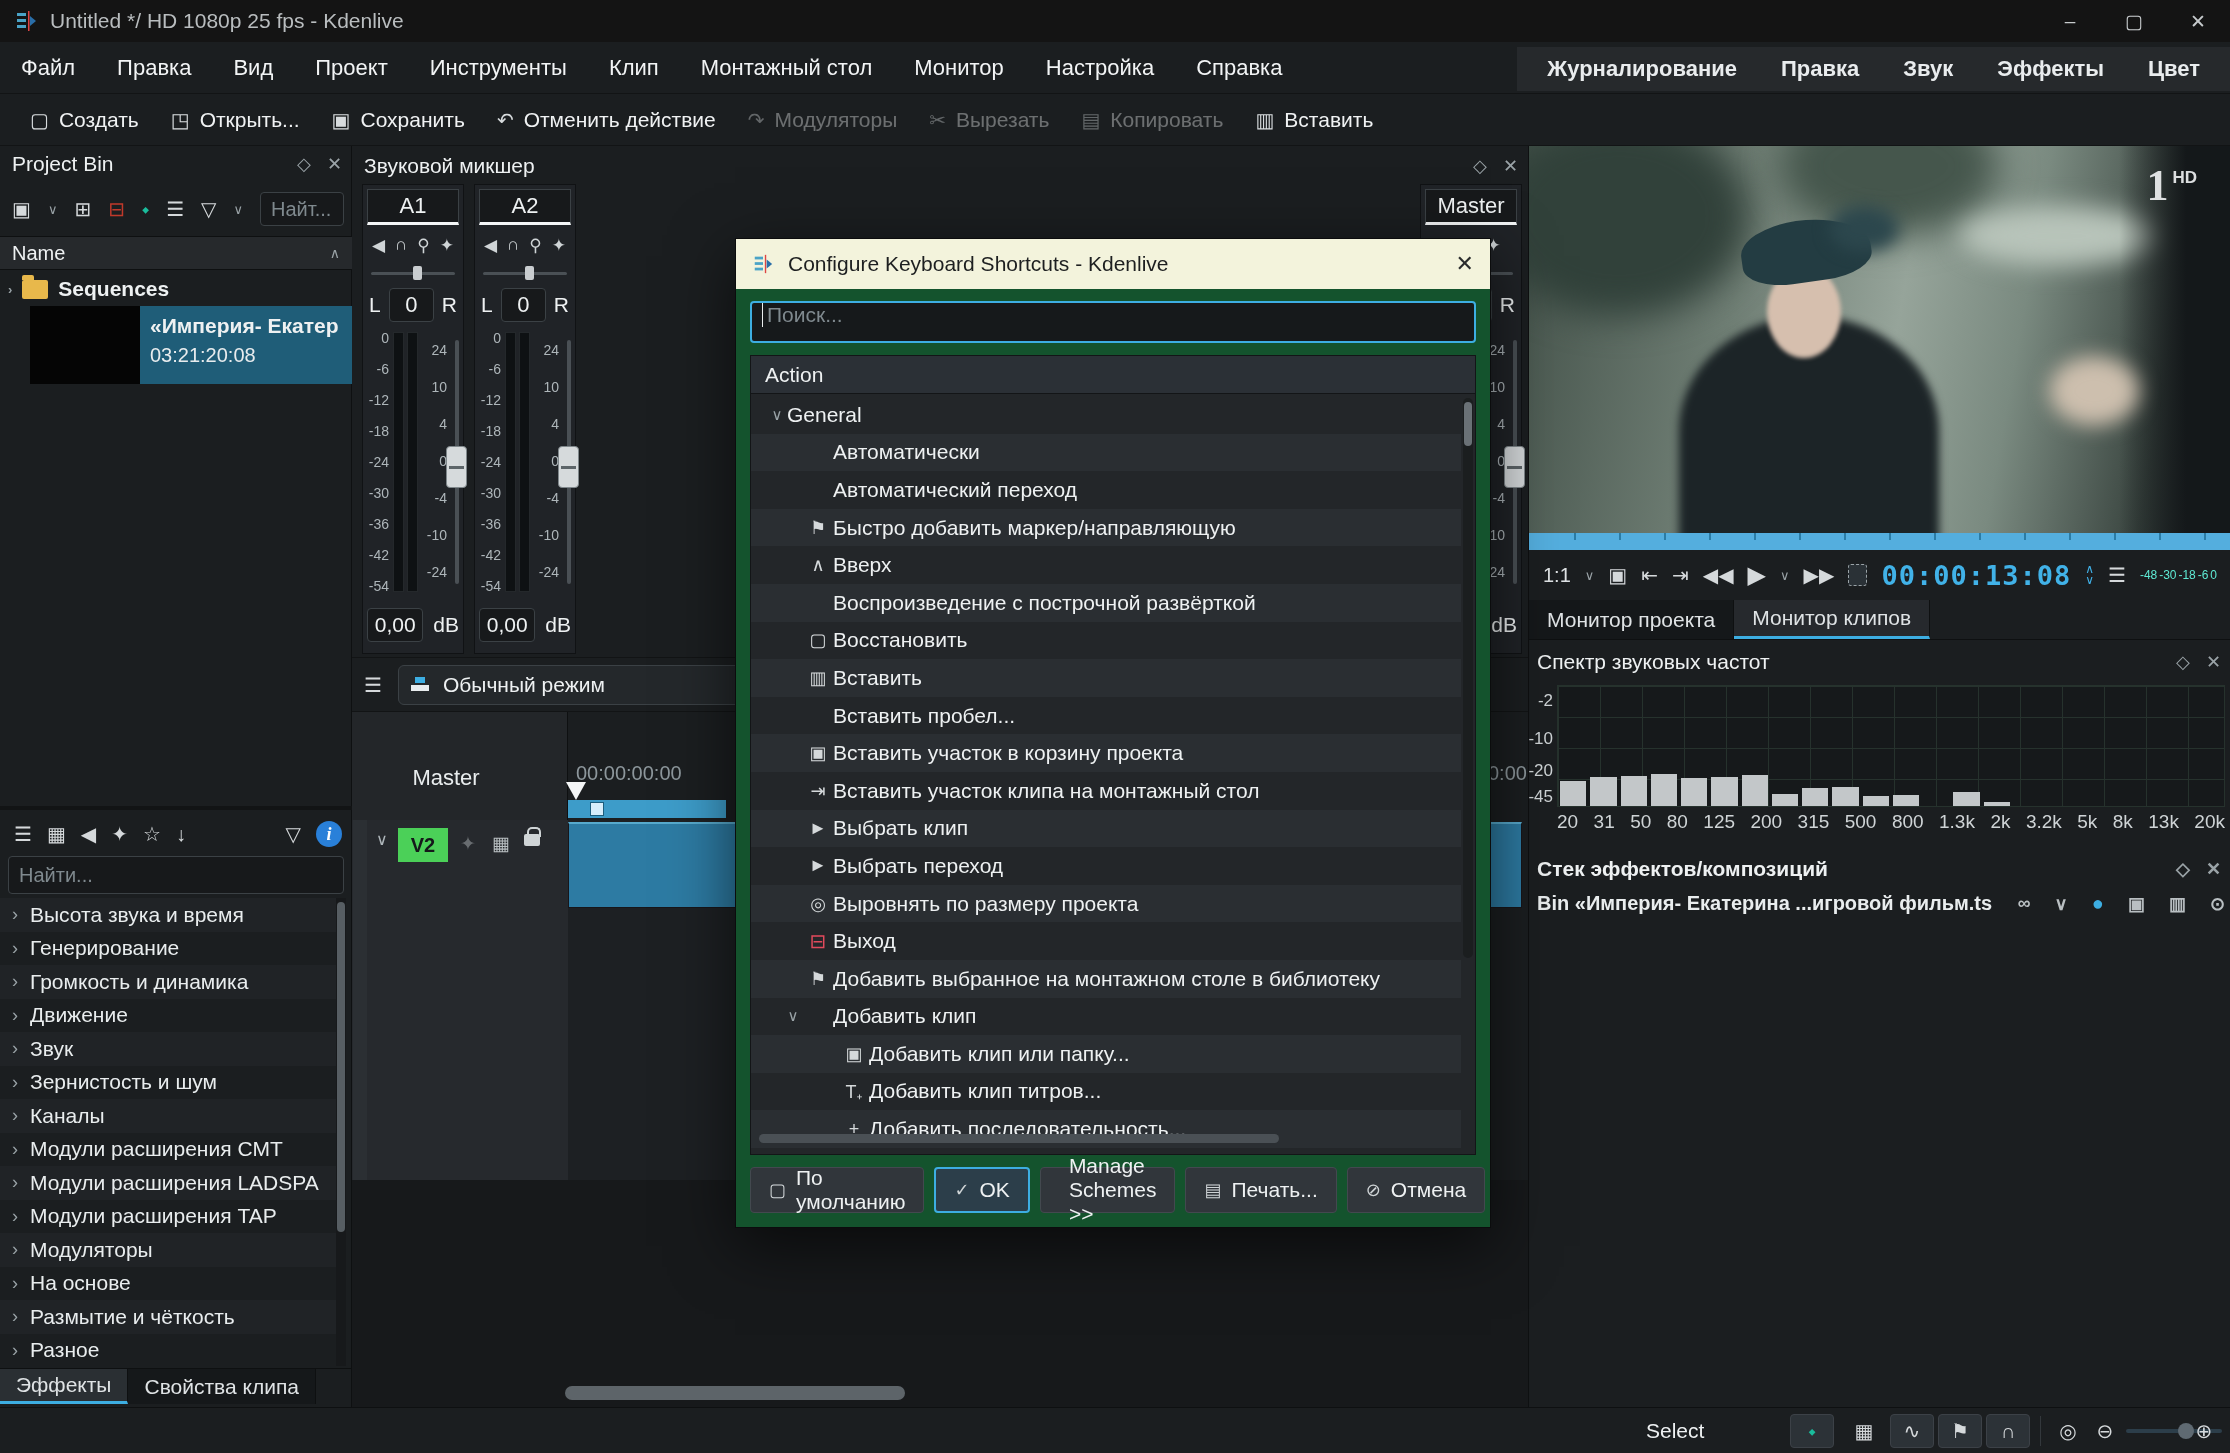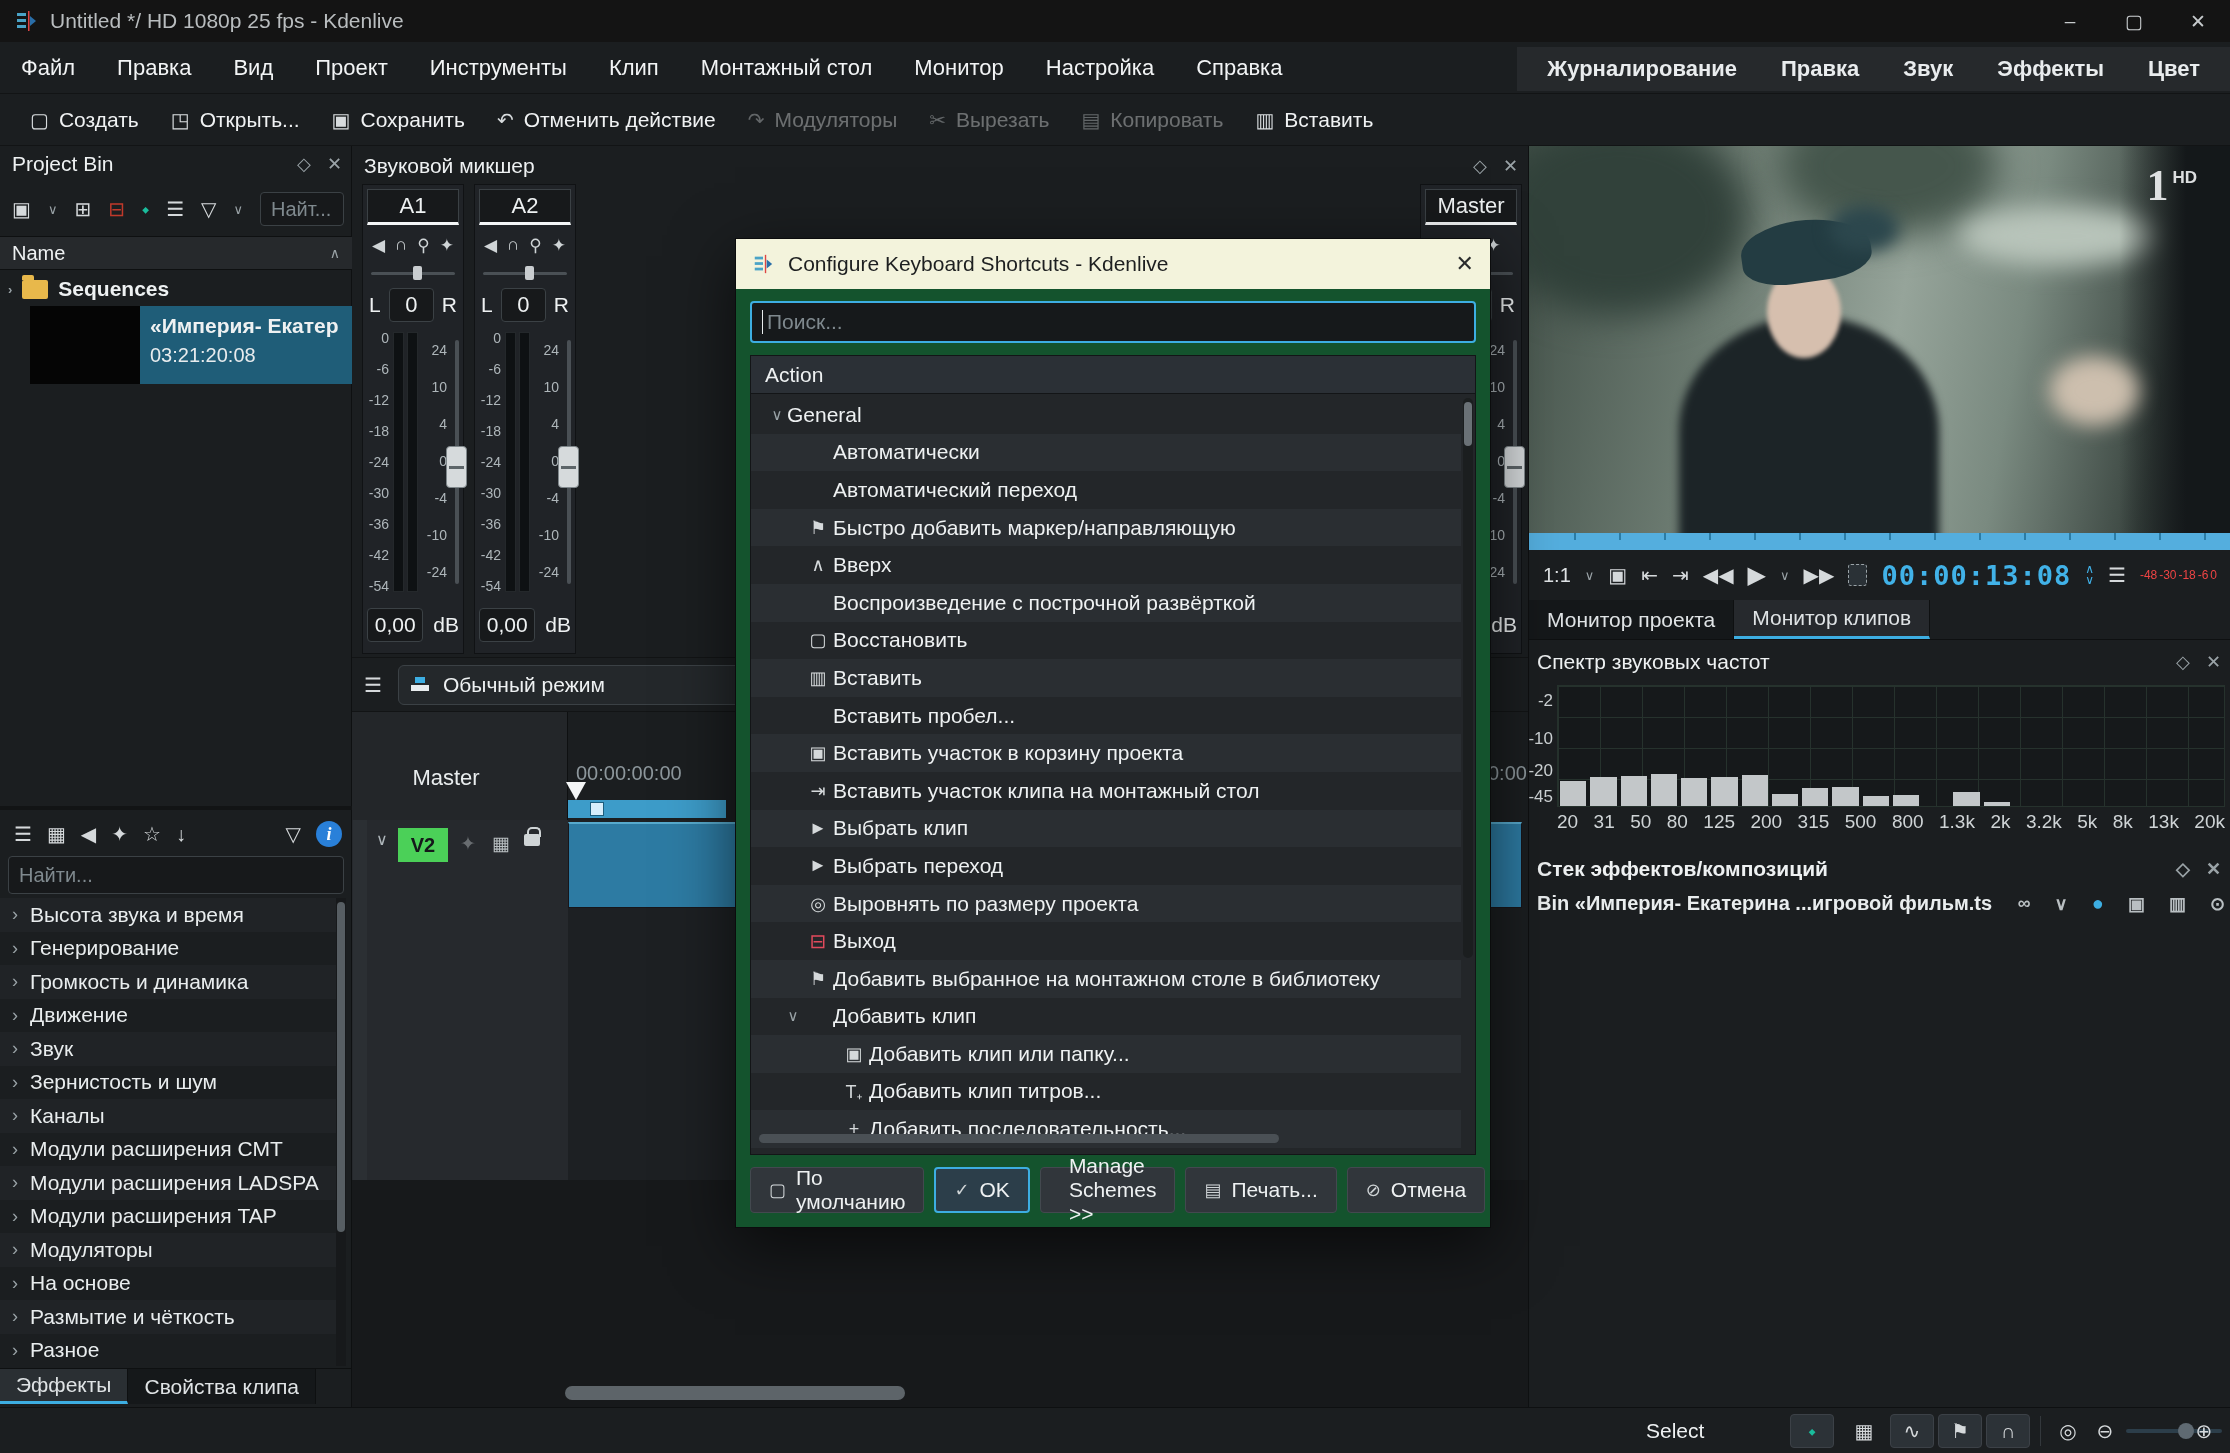--- a/index.html
+++ b/index.html
@@ -128,21 +128,21 @@
   .vlogo .hd { font-size:17px; font-weight:bold; margin-top:4px; }
   .seekbar { left:0; top:387px; width:702px; height:17px; background:#54aede; }
   .seekbar i { position:absolute; top:0; width:2px; height:7px; background:#2b7ca6; }
   .moncontrols { left:0; top:404px; width:702px; height:50px; display:flex; align-items:center; gap:14px; padding:0 14px; font-size:20px; color:#dfe3e5; }
   .tcode { color:#41b2e8; font-family:"DejaVu Sans Mono", monospace; font-size:27px; font-weight:bold; letter-spacing:1px; }
   .spin { display:flex; flex-direction:column; font-size:12px; color:#41b2e8; line-height:.9; }
   .zonebtn { border:1px dashed #9aa3a7; width:26px; height:22px; background:#2a3136; border-radius:3px; }
   .ameter { margin-left:auto; width:108px; }
   .ameter .bar { height:8px; background:linear-gradient(90deg,#1f7a1f,#3fae2a 70%,#8ae234); margin-bottom:3px; position:relative; }
   .ameter .bar i { position:absolute; top:0; height:100%; width:3px; background:#f4f6f7; }
-  .ameter .lbls { display:flex; justify-content:space-between; font-size:12px; color:#ef4444; }
+  .ameter .lbls { display:flex; justify-content:space-between; font-size:12px; color:#5eead4; }
   .montabs { left:0; top:454px; width:702px; height:40px; display:flex; border-bottom:1px solid #0e1011; }
   .montab { padding:0 18px; display:flex; align-items:center; font-size:21px; background:#15181a; border-right:1px solid #0e1011; color:#dfe3e5; }
   .montab.active { background:#26292d; border-bottom:3px solid #3daee2; }
 
   
   .spectrum { left:0; top:499px; width:702px; height:205px; }
   .spectrum .phead { height:34px; padding-left:8px; }
   .plot { position:absolute; left:28px; top:40px; width:668px; height:122px; background:#16191b;
           background-image:linear-gradient(#26322d 1px, transparent 1px), linear-gradient(90deg,#26322d 1px, transparent 1px);
           background-size:42px 31px; border:1px solid #26322d; }
@@ -167,21 +167,21 @@
   .stbtn.boxed { background:#2c3237; border:1px solid #3c4147; }
   .stbtn .tealg { color:#1abc9c; }
   .stsep { position:absolute; top:8px; width:1px; height:30px; background:#33383c; }
   .zslider { position:absolute; left:2076px; top:21px; width:96px; height:4px; background:#2c3e4a; border-radius:2px; }
   .zslider .zh { position:absolute; left:52px; top:-6px; width:16px; height:16px; border-radius:50%; background:#5f6periment; background:#5f6a72; }
 
   
   .dialog { left:735px; top:238px; width:756px; height:990px; background:#14532d; border:1px solid #0b0c0d; box-shadow:0 18px 60px rgba(0,0,0,.6); z-index:10; }
   .dtitle { height:50px; background:#f3f3dc; display:flex; align-items:center; gap:14px; padding:0 16px; color:#1d1f20; font-size:21px; }
   .dtitle .dx { margin-left:auto; color:#2a2c2d; font-size:22px; }
-  .dsearch { position:absolute; left:14px; top:62px; width:726px; height:42px; background:#16191b; border:2px solid #3daee2; border-radius:4px; display:flex; align-items:center; padding:0 10px; font-size:21px; color:#7f898e; }
+  .dsearch { position:absolute; left:14px; top:62px; width:726px; height:42px; background:#16191b; border:2px solid #3daee2; border-radius:4px; display:flex; padding:0 10px; font-size:21px; color:#7f898e; }
   .dsearch .caret { width:1px; height:24px; background:#e9edee; margin-right:4px; }
   .dlistframe { position:absolute; left:14px; top:116px; width:726px; height:800px; background:#232629; border:1px solid #131517; }
   .dlhead { height:38px; background:#2b3036; border-bottom:1px solid #131517; display:flex; align-items:center; padding-left:14px; font-size:21px; }
   .dvscroll { position:absolute; right:2px; top:42px; width:10px; height:560px; background:#1b1e1f; border-radius:5px; }
   .dvthumb { position:absolute; right:3px; top:46px; width:8px; height:44px; background:#6a7176; border-radius:4px; }
   .krows { position:absolute; left:0; top:40px; width:710px; }
   .krow { height:37.6px; display:flex; align-items:center; font-size:21px; color:#eef1f2; }
   .krow:nth-child(even) { background:#2a2e32; }
   .krow .pre { width:20px; font-size:15px; color:#9aa3a7; text-align:center; }
   .krow .kicon { width:30px; text-align:center; font-size:18px; color:#d5d9db; }

